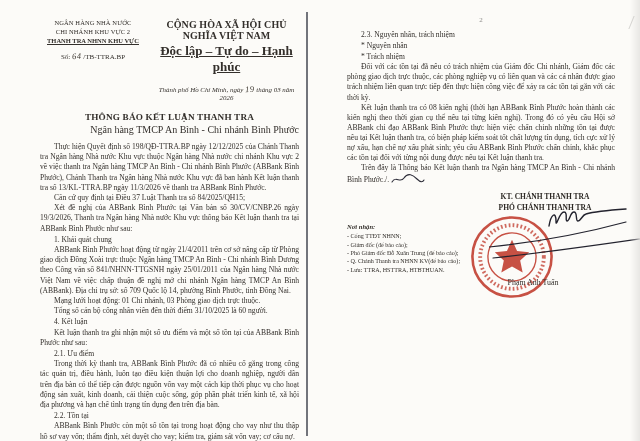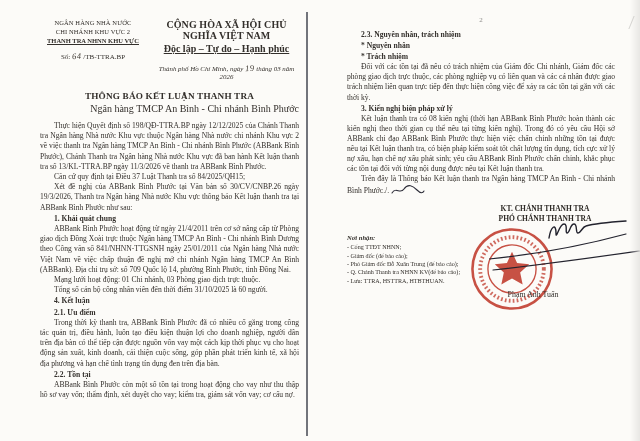--- a/index.html
+++ b/index.html
@@ -22,31 +22,31 @@
 
   
   .hdr{display:flex;align-items:flex-start;}
   .issuer{width:122px;text-align:center;margin-left:-8px;}
   .iss-l{font-size:6.5px;line-height:8.6px;letter-spacing:.1px;}
   .iss-l3{font-size:6.5px;line-height:9px;font-weight:bold;text-decoration:underline;}
   .doc-no{font-size:7px;margin-top:6px;}
   .hand{font-style:italic;font-size:8.5px;color:#403b34;letter-spacing:.5px;display:inline-block;transform:rotate(-4deg);}
   .national{flex:1;text-align:center;}
   .nat-l1{font-size:10px;font-weight:bold;letter-spacing:.1px;}
-  .nat-l2{font-size:10px;font-weight:bold;text-decoration:underline;margin-top:2px;}
+  .nat-l2{font-size:13px;font-weight:bold;text-decoration:underline;margin-top:2px;}
   .dateline{font-size:6.9px;font-style:italic;margin-top:9px;}
 
   .title{margin-top:11px;text-align:center;font-weight:bold;font-size:9.2px;letter-spacing:.2px;}
   .subtitle{text-align:right;font-size:10px;margin-top:2px;}
 
   
   .body{margin-top:7px;font-size:7.6px;line-height:10.2px;}
   .body2{font-size:7.6px;line-height:10.1px;}
   .para{margin:0;text-indent:14px;text-align:justify;}
-  .hp{margin:1px 0 0;text-indent:14px;font-weight:bold;text-align:left;}
+  .hp{margin:1px 0 0;text-indent:14px;font-weight:normal;text-align:left;}
   .close .flourish{vertical-align:-3px;margin-left:2px;}
 
   .pageno{text-align:center;color:#8d8c89;font-size:7px;margin-bottom:6px;}
 
   
   .footer{display:flex;margin-top:7px;align-items:center;}
   .recipients{width:128px;font-size:6.1px;line-height:8.3px;}
   .rec-label{font-size:6.6px;font-weight:bold;font-style:italic;margin-bottom:1px;}
   .sigblock{flex:1;position:relative;height:112px;}
   .sig-t1,.sig-t2{text-align:center;font-weight:bold;font-size:7.5px;line-height:10.5px;color:#2c2824;}
@@ -83,36 +83,36 @@
 
     <div class="body">
       <p class="para">Thực hiện Quyết định số 198/QĐ-TTRA.BP ngày 12/12/2025 của Chánh Thanh tra Ngân hàng Nhà nước Khu vực thuộc Ngân hàng Nhà nước chi nhánh Khu vực 2 về việc thanh tra Ngân hàng TMCP An Bình - Chi nhánh Bình Phước (ABBank Bình Phước), Chánh Thanh tra Ngân hàng Nhà nước Khu vực đã ban hành Kết luận thanh tra số 13/KL-TTRA.BP ngày 11/3/2026 về thanh tra ABBank Bình Phước.</p>
       <p class="para">Căn cứ quy định tại Điều 37 Luật Thanh tra số 84/2025/QH15;</p>
       <p class="para">Xét đề nghị của ABBank Bình Phước tại Văn bản số 30/CV/CNBP.26 ngày 19/3/2026, Thanh tra Ngân hàng Nhà nước Khu vực thông báo Kết luận thanh tra tại ABBank Bình Phước như sau:</p>
       <p class="hp">1. Khái quát chung</p>
       <p class="para">ABBank Bình Phước hoạt động từ ngày 21/4/2011 trên cơ sở nâng cấp từ Phòng giao dịch Đồng Xoài trực thuộc Ngân hàng TMCP An Bình - Chi nhánh Bình Dương theo Công văn số 841/NHNN-TTGSNH ngày 25/01/2011 của Ngân hàng Nhà nước Việt Nam về việc chấp thuận đề nghị mở chi nhánh Ngân hàng TMCP An Bình (ABBank). Địa chỉ trụ sở: số 709 Quốc lộ 14, phường Bình Phước, tỉnh Đồng Nai.</p>
       <p class="para">Mạng lưới hoạt động: 01 Chi nhánh, 03 Phòng giao dịch trực thuộc.</p>
       <p class="para">Tổng số cán bộ công nhân viên đến thời điểm 31/10/2025 là 60 người.</p>
       <p class="hp">4. Kết luận</p>
+      <p class="para">Kết luận thanh tra ghi nhận một số ưu điểm và một số tồn tại của ABBank Bình Phước như sau:</p>
       <p class="hp">2.1. Ưu điểm</p>
       <p class="para">Trong thời kỳ thanh tra, ABBank Bình Phước đã có nhiều cố gắng trong công tác quản trị, điều hành, luôn tạo điều kiện thuận lợi cho doanh nghiệp, người dân trên địa bàn có thể tiếp cận được nguồn vốn vay một cách kịp thời phục vụ cho hoạt động sản xuất, kinh doanh, cải thiện cuộc sống, góp phần phát triển kinh tế, xã hội địa phương và hạn chế tình trạng tín dụng đen trên địa bàn.</p>
       <p class="hp">2.2. Tồn tại</p>
       <p class="para">ABBank Bình Phước còn một số tồn tại trong hoạt động cho vay như thu thập hồ sơ vay vốn; thẩm định, xét duyệt cho vay; kiểm tra, giám sát vốn vay; cơ cấu nợ.</p>
     </div>
   </div>
 
   <div class="page page-right">
     <div class="pageno">2</div>
 
     <div class="body2">
       <p class="hp">2.3. Nguyên nhân, trách nhiệm</p>
       <p class="hp">* Nguyên nhân</p>
       <p class="hp">* Trách nhiệm</p>
       <p class="para">Đối với các tồn tại đã nêu có trách nhiệm của Giám đốc Chi nhánh, Giám đốc các phòng giao dịch trực thuộc, các phòng nghiệp vụ có liên quan và các cá nhân được giao trách nhiệm liên quan trực tiếp đến thực hiện công việc để xảy ra các tồn tại gắn với các thời kỳ.</p>
-      <p class="hp">3. Kiến nghị biện pháp xử lý</p>
       <p class="para">Kết luận thanh tra có 08 kiến nghị (thời hạn ABBank Bình Phước hoàn thành các kiến nghị theo thời gian cụ thể nêu tại từng kiến nghị). Trong đó có yêu cầu Hội sở ABBank chỉ đạo ABBank Bình Phước thực hiện việc chấn chỉnh những tồn tại được nêu tại Kết luận thanh tra, có biện pháp kiểm soát tốt chất lượng tín dụng, tích cực xử lý nợ xấu, hạn chế nợ xấu phát sinh; yêu cầu ABBank Bình Phước chấn chỉnh, khắc phục các tồn tại đối với từng nội dung được nêu tại Kết luận thanh tra.</p>
       <p class="para close">
         <span>Trên đây là Thông báo Kết luận thanh tra Ngân hàng TMCP An Bình - Chi nhánh Bình Phước./.</span><svg class="flourish" width="34" height="12" viewBox="0 0 34 12">
             <path d="M1 9 C5 2 9 11 13 5 S22 2 26 6 S32 9 33 7" fill="none" stroke="#2c2c38" stroke-width="1.1" stroke-linecap="round"></path>
           </svg>
       </p>
     </div>
 
     <div class="footer">
       <div class="recipients">

